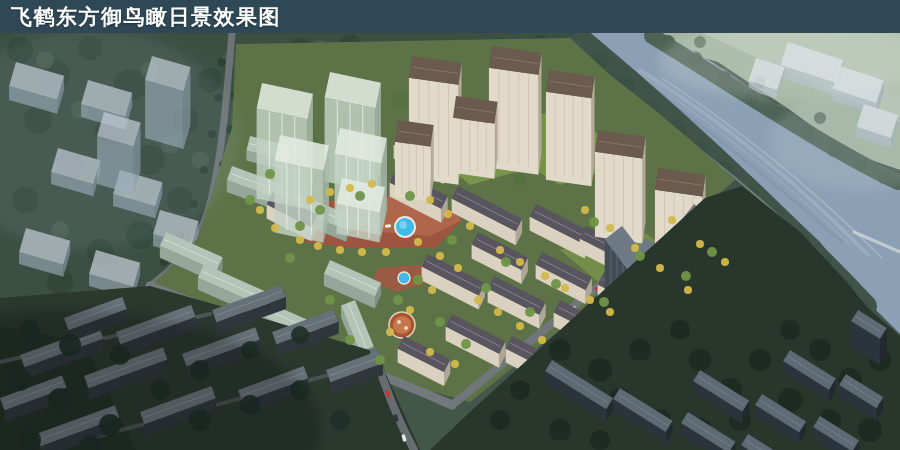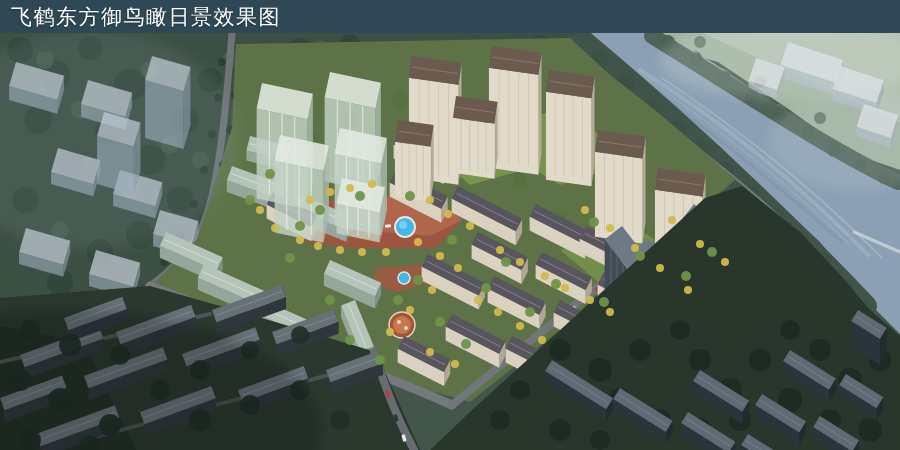--- a/index.html
+++ b/index.html
@@ -1,21 +1,21 @@
 <!DOCTYPE html>
 <html style="--banner-bg: #2e4856; --banner-fg: #ffffff; --water: #8ba0b4; --water-streak: #aebfcc; --forest-dark: #33463b; --forest-base: #3c4f43; --dev-green: #5d7347; --tree-yellow: #d3b94a; --tree-bright: #6f9348; --plaza-red: #9e5540; --pool-blue: #41b8e8; --tower-face: #e2dac9; --tower-roof: #6b5a4e; --midrise-roof: #59555f; --glass-green: #c2d2c4; --massing-gray: #c6cfd8; --dark-slab-face: #31393e; --dark-ground: #28362c; --road: #70767b;"><head>
 <meta charset="utf-8">
 <style>
   html,body{margin:0;padding:0;background:#222;}
   #stage{position:relative;width:900px;height:450px;overflow:hidden;
          font-family:"Liberation Sans","DejaVu Sans",sans-serif;background:#43564a;}
   #scene{position:absolute;left:0;top:0;width:900px;height:450px;display:block;}
   #banner{position:absolute;left:0;top:0;width:900px;height:33px;
           background:var(--banner-bg,#2e4856);display:flex;align-items:center;}
-  #banner .title{color:var(--banner-fg,#fff);font-size:21px;font-weight:normal;
+  #banner .title{color:var(--banner-fg,#fff);font-size:21px;font-weight:bold;
           letter-spacing:1.5px;padding-left:11px;line-height:33px;white-space:nowrap;
           text-shadow:0 1px 2px rgba(0,0,0,.35);}
 </style>
 </head>
 <body>
 
 <div id="stage">
   <svg id="scene" viewBox="0 0 900 450" xmlns="http://www.w3.org/2000/svg">
     <defs>
       <filter id="blur6" x="-40%" y="-40%" width="180%" height="180%">

